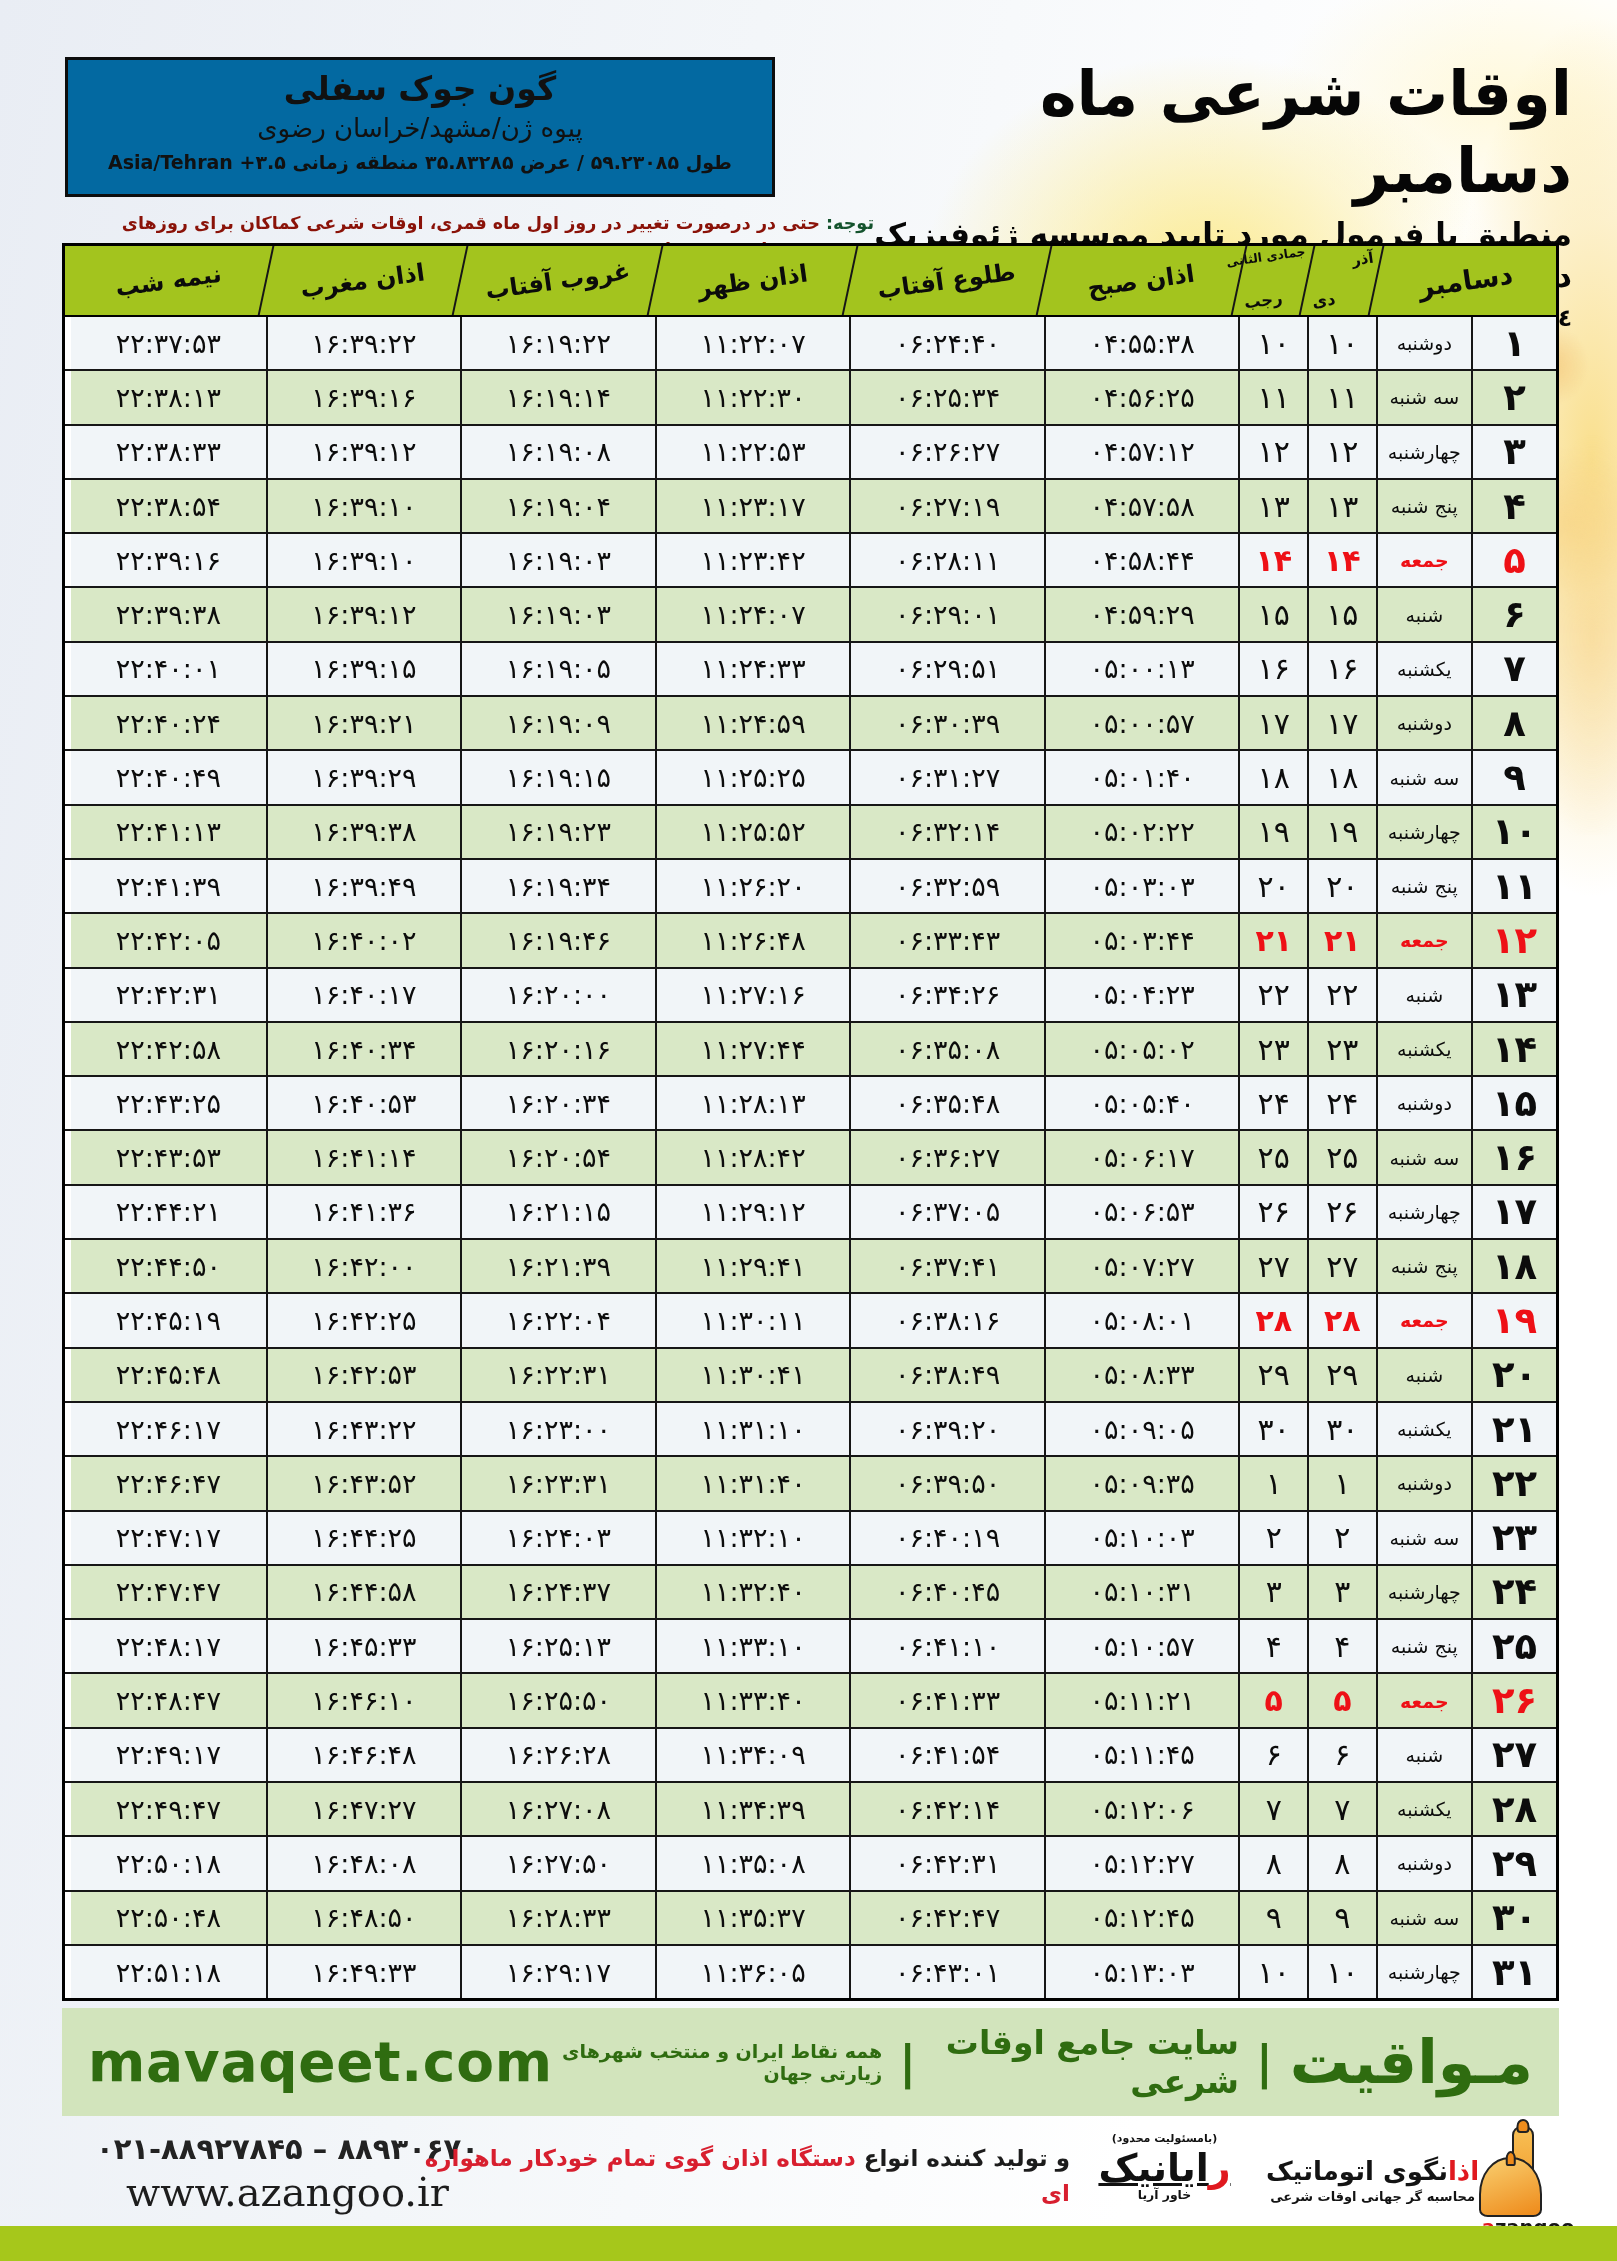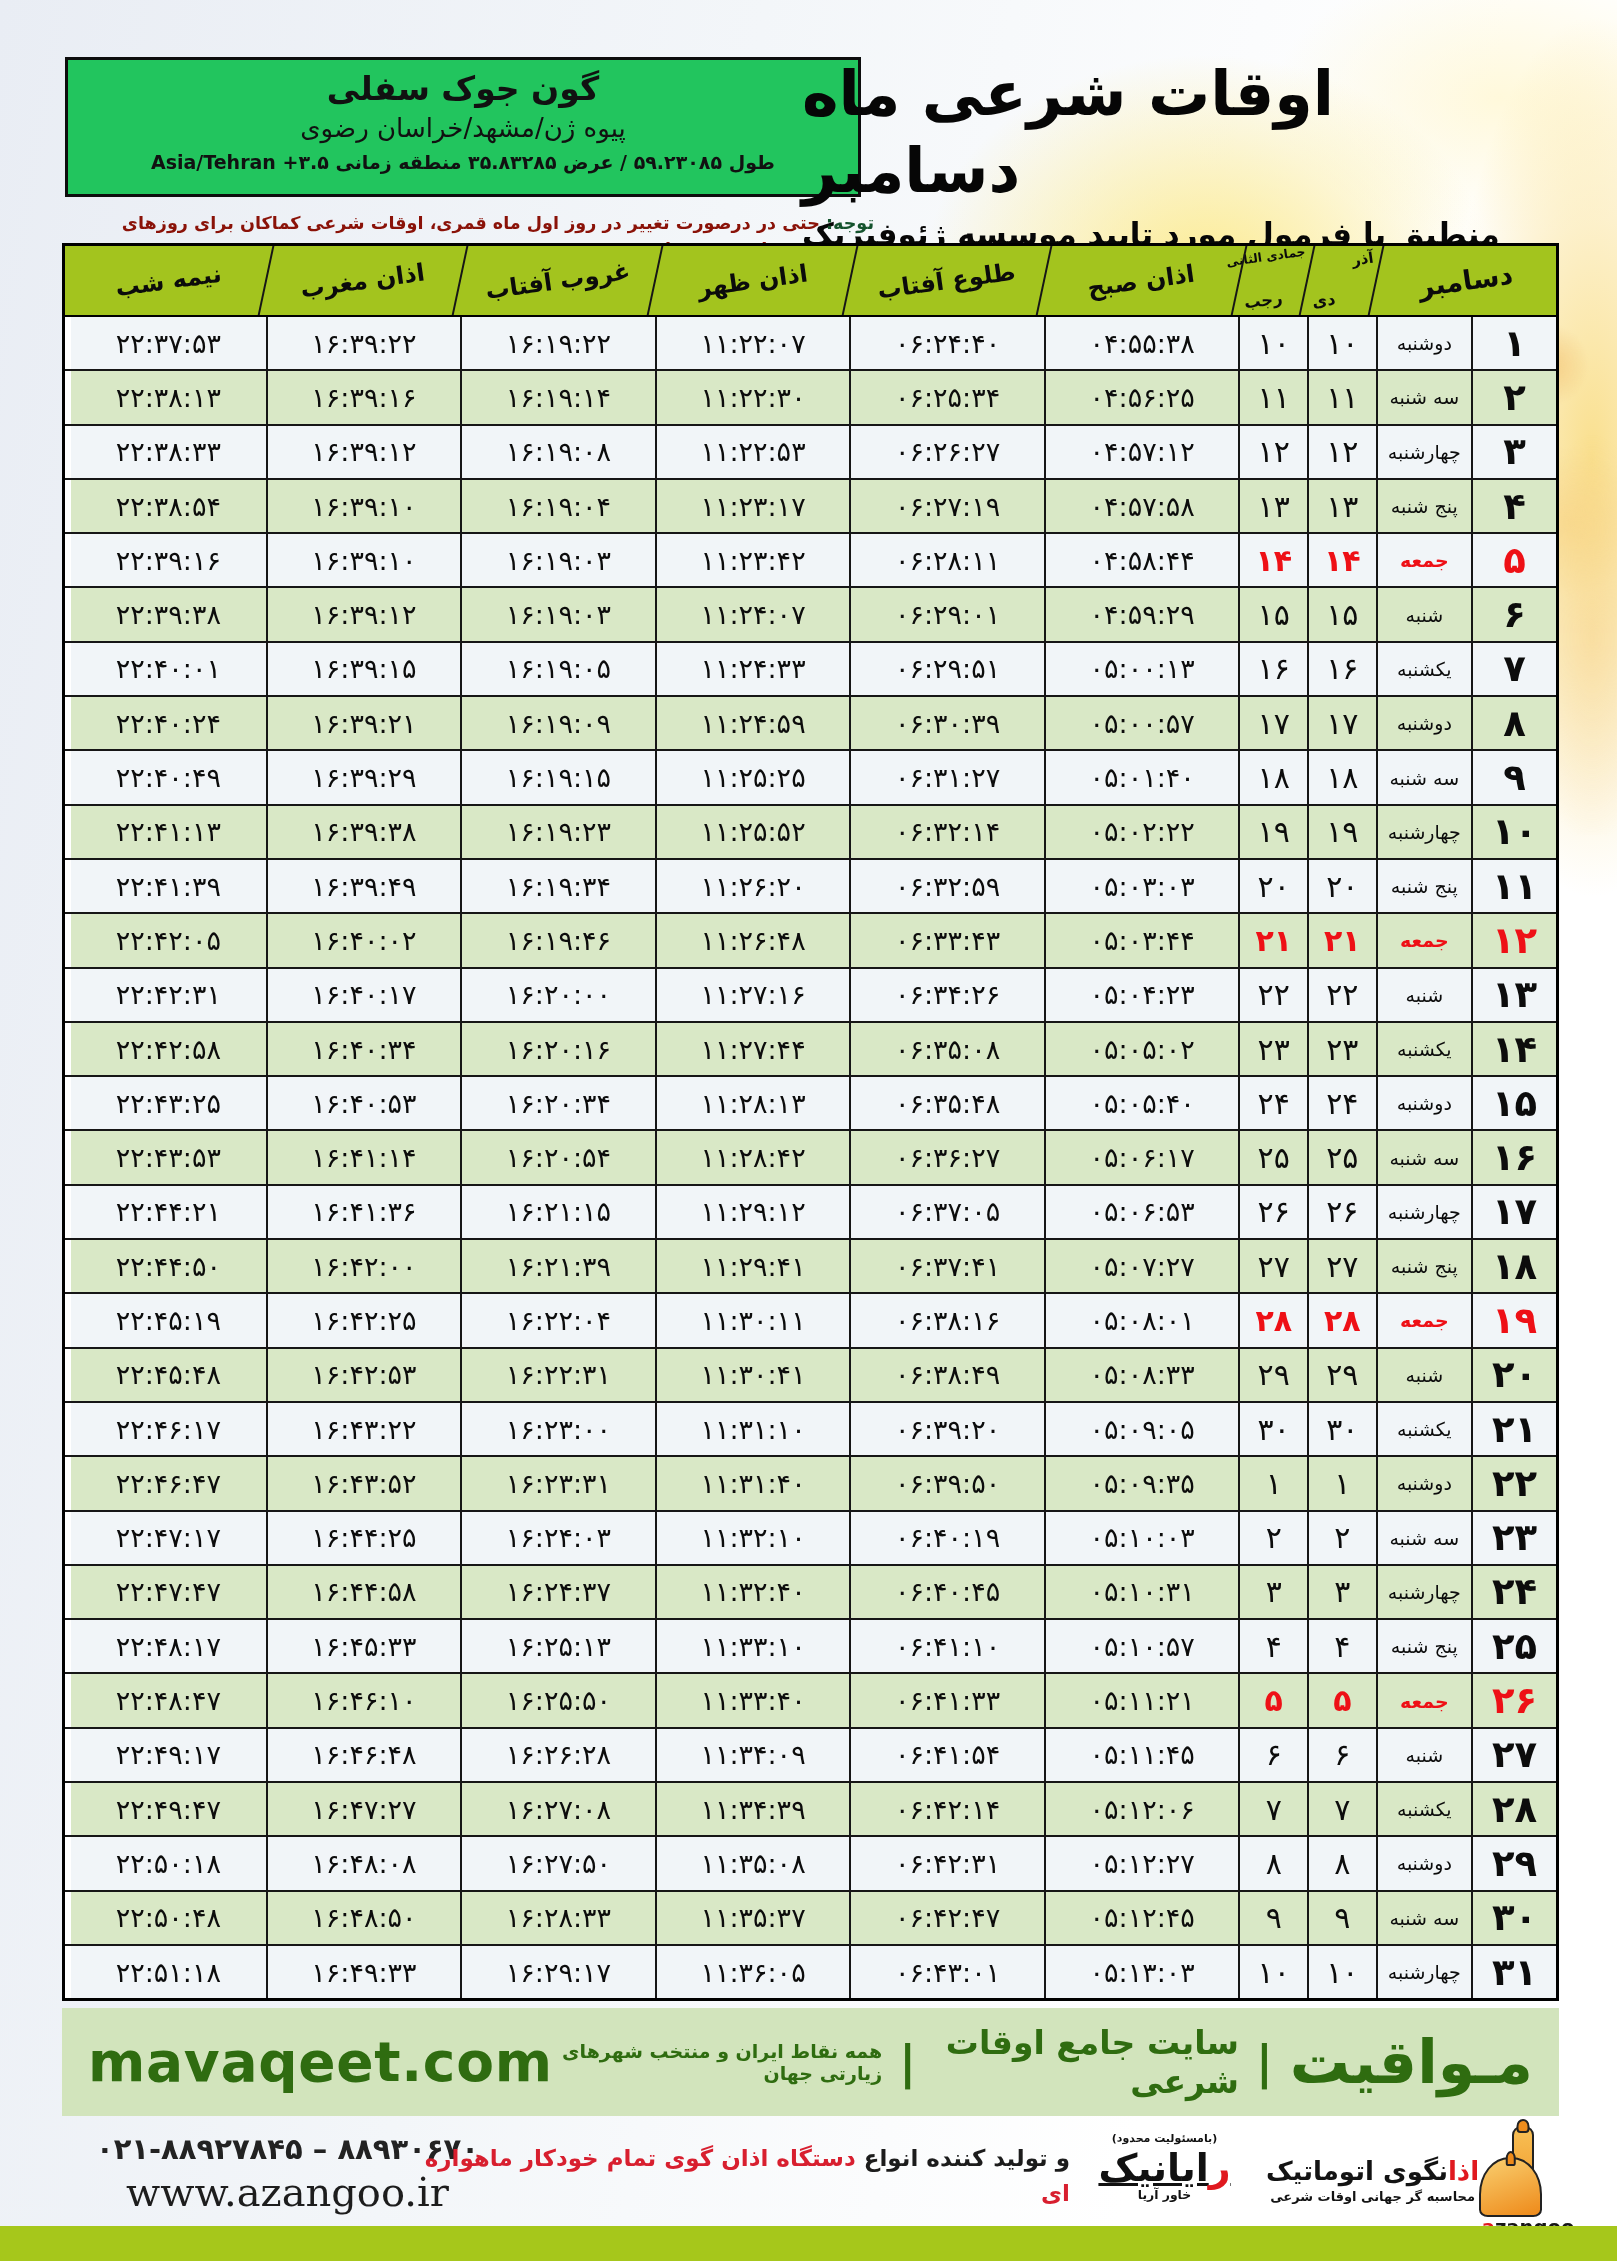--- a/index.html
+++ b/index.html
@@ -18,28 +18,28 @@
   
   .shrine{ left:1403px; top:248px; width:215px; height:587px; pointer-events:none;
     background:
       radial-gradient(circle 59px at 144px 117px, rgba(240,180,90,.55), rgba(240,180,90,0) 70%),
       radial-gradient(circle 104px at 163px 274px, rgba(246,205,120,.45), rgba(246,205,120,0) 72%),
       radial-gradient(ellipse 91px 274px at 189px 391px, rgba(244,196,110,.35), rgba(244,196,110,0) 75%);
     filter:blur(1.3px);
   }
 
   
-  .locbox{ left:65px; top:57px; width:796px; height:140px; background:#22c55e;
+  .locbox{ left:65px; top:57px; width:710px; height:140px; background:#0369a1;
     border:3.3px solid #0d0d0d; text-align:center; direction:rtl; padding-top:9px; }
   .locbox .l1{ font-size:33px; font-weight:bold; color:#111; line-height:40px; }
   .locbox .l2{ font-size:26px; color:#111; line-height:38px; }
   .locbox .l3{ font-size:19px; font-weight:bold; color:#111; line-height:30px; direction:rtl; }
   .locbox .l3 .tz{ direction:ltr; unicode-bidi:embed; }
 
-  .titleblock{ left:802px; top:55px; width:770px; text-align:left; direction:rtl; color:#060606; }
+  .titleblock{ left:802px; top:55px; width:770px; text-align:right; direction:rtl; color:#060606; }
   .titleblock .t1{ font-size:62px; font-weight:bold; line-height:77px; letter-spacing:-0.7px; }
   .titleblock .t2{ font-size:31px; font-weight:bold; line-height:42px; margin-top:3.9px; }
   .titleblock .t3{ font-size:23.5px; font-weight:bold; line-height:34px; margin-top:3.9px; }
 
   .note{ left:62px; top:210px; width:812px; direction:rtl; text-align:right;
     font-size:17.6px; line-height:26px; color:#8a1208; font-weight:bold; }
   .note .nl{ color:#14532d; }
 
   
   .tbl{ left:62px; top:243px; width:1497px; height:1758px; border:3.3px solid #000;

